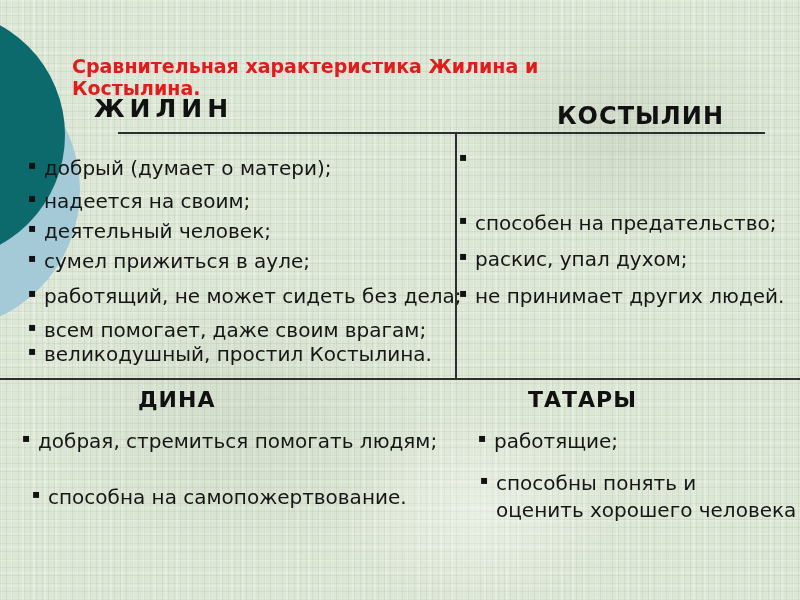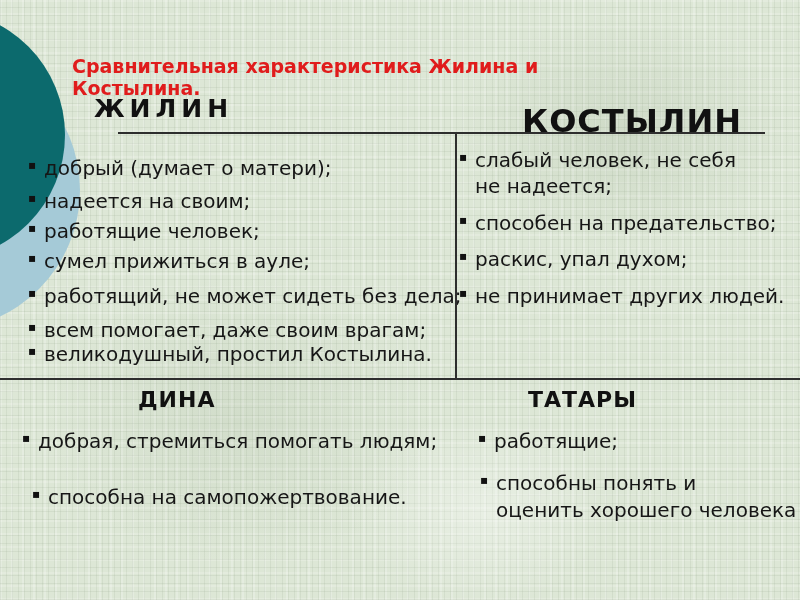--- a/index.html
+++ b/index.html
@@ -23,21 +23,21 @@
   .circle.blue{left:-200px;top:50px;width:280px;height:280px;background:#a5cad7;z-index:1;}
   .circle.teal{left:-185px;top:10px;width:250px;height:250px;background:#0c6a6d;z-index:2;}
 
   .title{
     position:absolute;left:72px;top:56px;z-index:3;
     font-size:19px;font-weight:bold;line-height:1.15;
     color:#e01c1c;white-space:pre-line;
   }
   .colhead{position:absolute;z-index:4;font-weight:bold;color:#111;margin-left:8px;}
   .colhead.zhilin{left:86px;top:94px;font-size:25px;letter-spacing:5px;}
-  .colhead.kostylin{left:514px;top:102px;font-size:32px;letter-spacing:1px;}
+  .colhead.kostylin{left:549px;top:102px;font-size:24px;letter-spacing:1px;}
 
   .rule{position:absolute;background:#2e2e2e;z-index:5;}
   .rule.header-underline{left:118px;top:132px;width:647px;height:2px;}
   .rule.v-divider{left:455px;top:133px;width:2px;height:246px;}
   .rule.bottom-divider{left:0px;top:378px;width:800px;height:2px;}
 
   .sechead{position:absolute;z-index:4;font-weight:bold;color:#111;font-size:22px;letter-spacing:1px;}
   .sechead.dina{left:138px;top:387px;}
   .sechead.tatary{left:528px;top:387px;}
 
@@ -83,28 +83,27 @@
 
   <div class="colhead zhilin">ЖИЛИН</div>
   <div class="colhead kostylin">КОСТЫЛИН</div>
 
   <div class="rule header-underline"></div>
   <div class="rule v-divider"></div>
   <div class="rule bottom-divider"></div>
 
   <div class="li z1"><span class="b">▪</span><span>добрый (думает о матери);</span></div>
   <div class="li z2"><span class="b">▪</span><span>надеется на своим;</span></div>
-  <div class="li z3"><span class="b">▪</span><span>работящие человек;</span></div>
+  <div class="li z3"><span class="b">▪</span><span>деятельный человек;</span></div>
   <div class="li z4"><span class="b">▪</span><span>сумел прижиться в ауле;</span></div>
   <div class="li z5"><span class="b">▪</span><span>работящий, не может сидеть без дела;</span></div>
   <div class="li z6"><span class="b">▪</span><span>всем помогает, даже своим врагам;</span></div>
   <div class="li z7"><span class="b">▪</span><span>великодушный, простил Костылина.</span></div>
 
-  <div class="li k1"><span class="b">▪</span><span>слабый человек, не себя
-не надеется;</span></div>
+  <div class="li k1"><span class="b">▪</span></div>
   <div class="li k2"><span class="b">▪</span><span>способен на предательство;</span></div>
   <div class="li k3"><span class="b">▪</span><span>раскис, упал духом;</span></div>
   <div class="li k4"><span class="b">▪</span><span>не принимает других людей.</span></div>
 
   <div class="sechead dina">ДИНА</div>
   <div class="sechead tatary">ТАТАРЫ</div>
 
   <div class="li d1"><span class="b">▪</span><span>добрая, стремиться помогать людям;</span></div>
   <div class="li d2"><span class="b">▪</span><span>способна на самопожертвование.</span></div>
 

